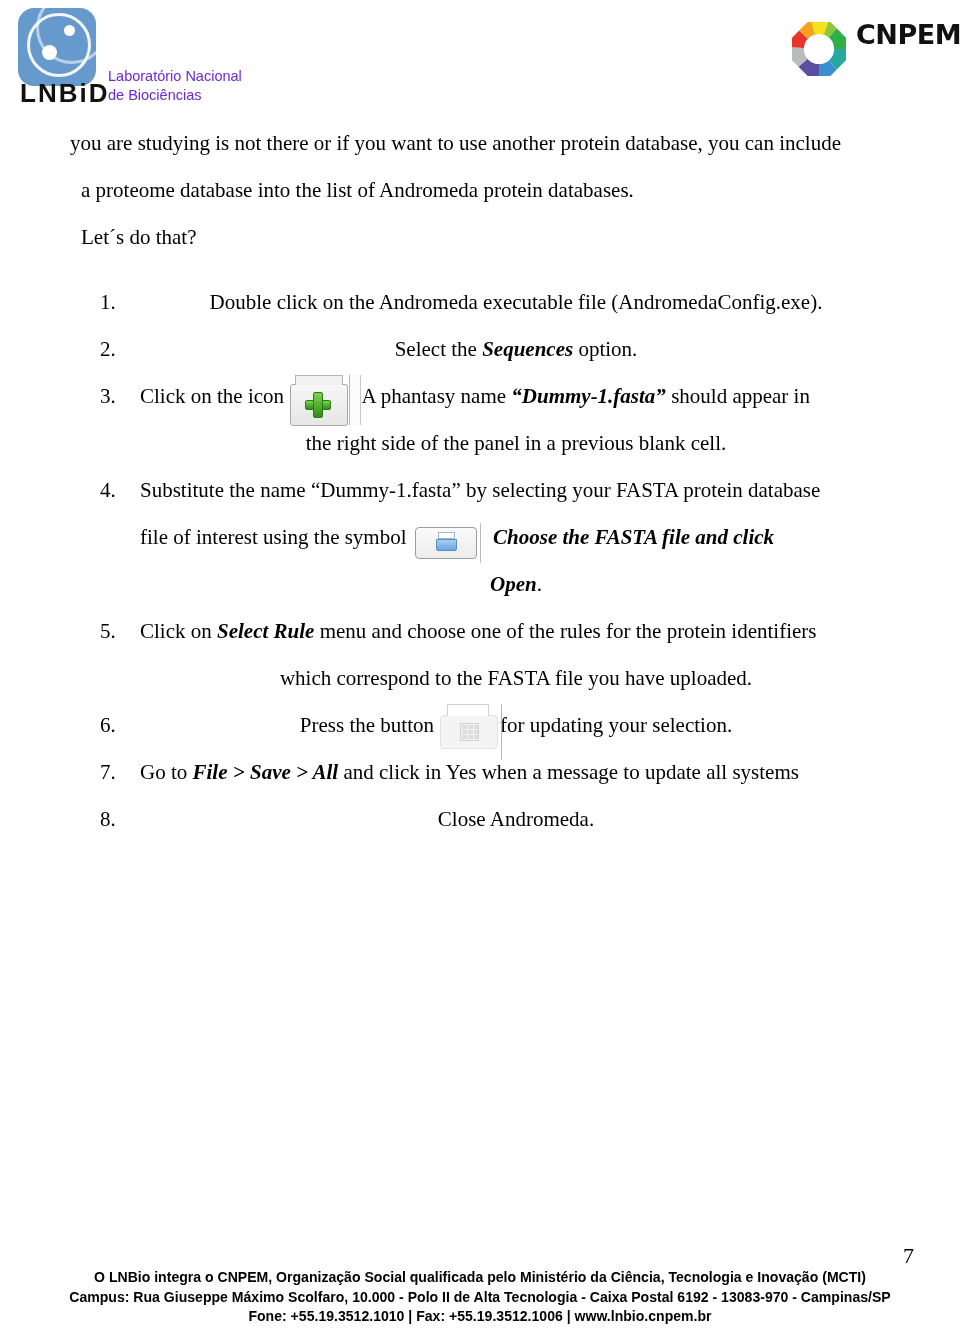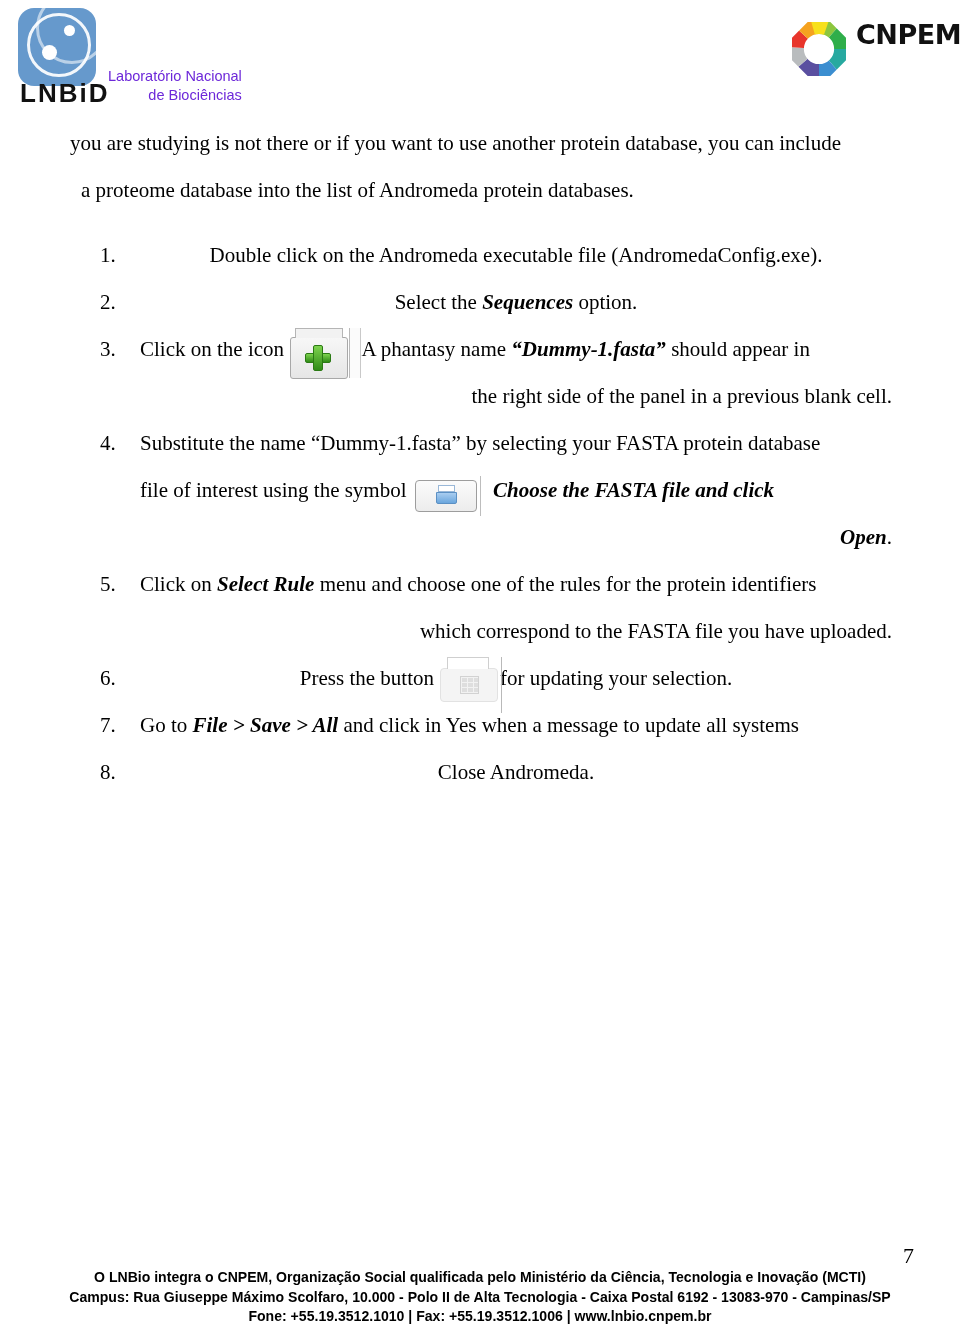--- a/index.html
+++ b/index.html
@@ -24,21 +24,20 @@
     left: 0;
     width: 960px;
     height: 118px;
   }
   .lnbio-logo {
     position: absolute;
     left: 18px;
     top: 8px;
     width: 200px;
     height: 100px;
-    text-align: right;
   }
   .lnbio-mark {
     position: absolute;
     left: 0;
     top: 0;
     width: 78px;
     height: 78px;
     background: #6699cc;
     border-radius: 16px;
     overflow: hidden;
@@ -167,21 +166,21 @@
   ol.steps > li::before {
     content: counter(step) ".";
     position: absolute;
     left: 30px;
     top: 0;
     width: 28px;
     font-size: 21px;
     line-height: 47px;
     text-align: left;
   }
-  ol.steps > li .line-left { text-align: right; }
+  ol.steps > li .line-left { text-align: center; }
 
   b, strong { font-weight: bold; font-style: italic; }
 
   
   .btn-icon {
     display: inline-block;
     position: relative;
     vertical-align: middle;
   }
 
@@ -397,20 +396,21 @@
       </div>
       <div class="cnpem-word">CNPEM</div>
     </div>
   </div>
 
   <div class="body-text">
 
     <p class="para">you are studying is not there or if you want to use another protein database, you can include</p>
     <p class="para nojust">a proteome database into the list of Andromeda protein databases.</p>
 
+    <p class="para nojust">Let´s do that?</p>
 
     <div class="spacer"></div>
 
     <ol class="steps">
 
       <li class="last-left">
         <span>Double click on the Andromeda executable file (AndromedaConfig.exe).</span>
       </li>
 
       <li class="last-left">

